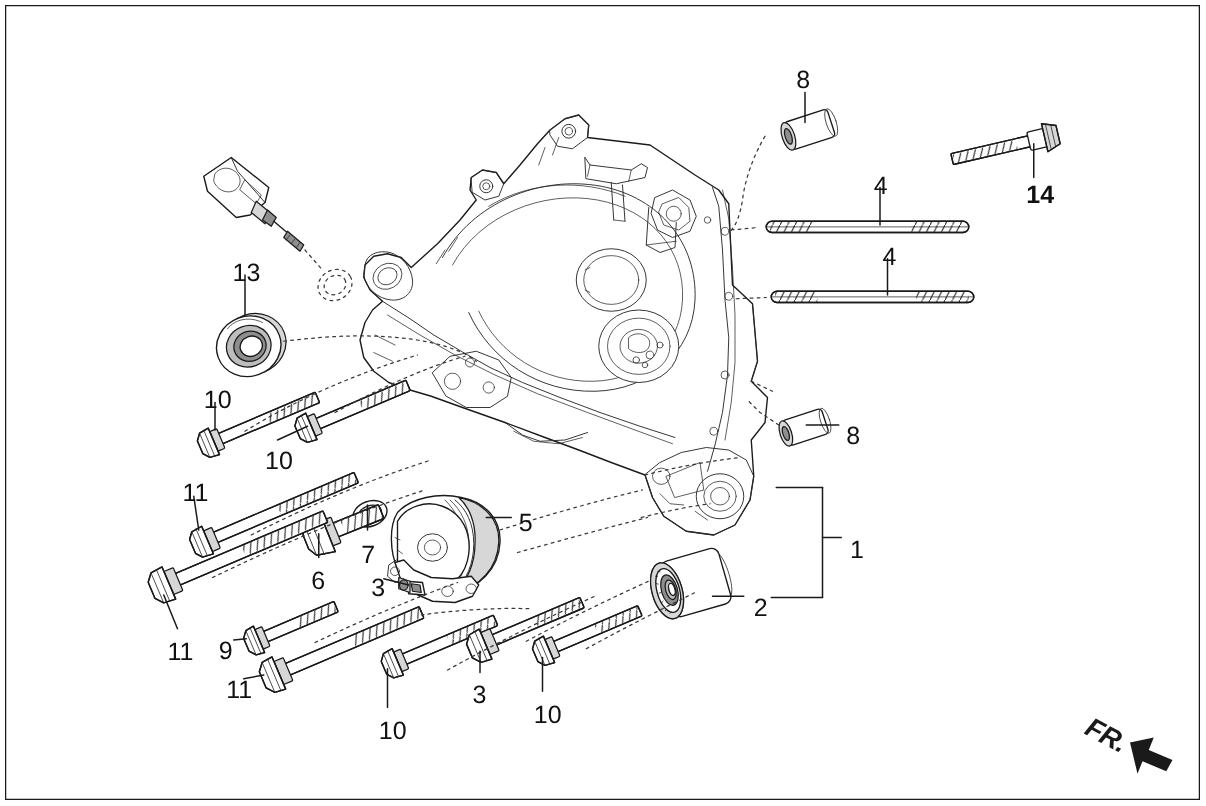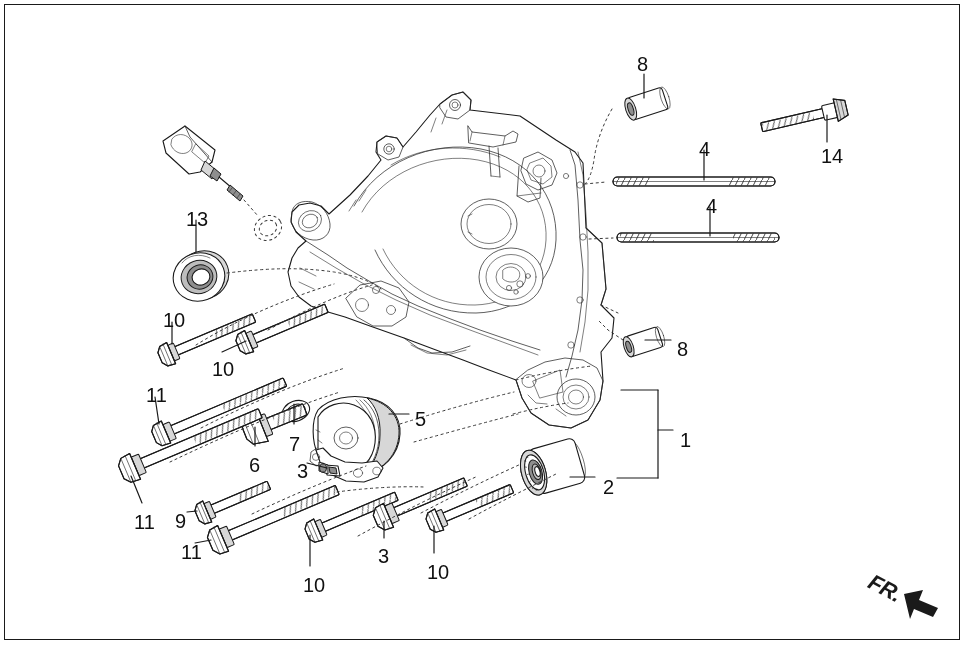--- a/index.html
+++ b/index.html
@@ -496,21 +496,21 @@
 
       <path class="lead" d="M673,430 L658,430"></path>
       <path class="lead" d="M658,390 L658,478"></path>
       <path class="lead" d="M658,390 L621,390"></path>
       <path class="lead" d="M658,478 L617,478"></path>
     </g>
   </svg>
 
   <span class="callout" style="left:637px; top:54px;">8</span>
   <span class="callout" style="left:699px; top:139px;">4</span>
-  <span class="callout" style="left:821px; top:146px;">14</span>
+  <span class="callout" style="left:821px; top:146px;font-weight:bold;">14</span>
   <span class="callout" style="left:706px; top:196px;">4</span>
   <span class="callout" style="left:186px; top:209px;text-align:right;">13</span>
   <span class="callout" style="left:163px; top:310px;">10</span>
   <span class="callout" style="left:677px; top:339px;">8</span>
   <span class="callout" style="left:212px; top:359px;">10</span>
   <span class="callout" style="left:146px; top:385px;">11</span>
   <span class="callout" style="left:415px; top:409px;">5</span>
   <span class="callout" style="left:289px; top:434px;">7</span>
   <span class="callout" style="left:680px; top:430px;">1</span>
   <span class="callout" style="left:249px; top:455px;">6</span>

